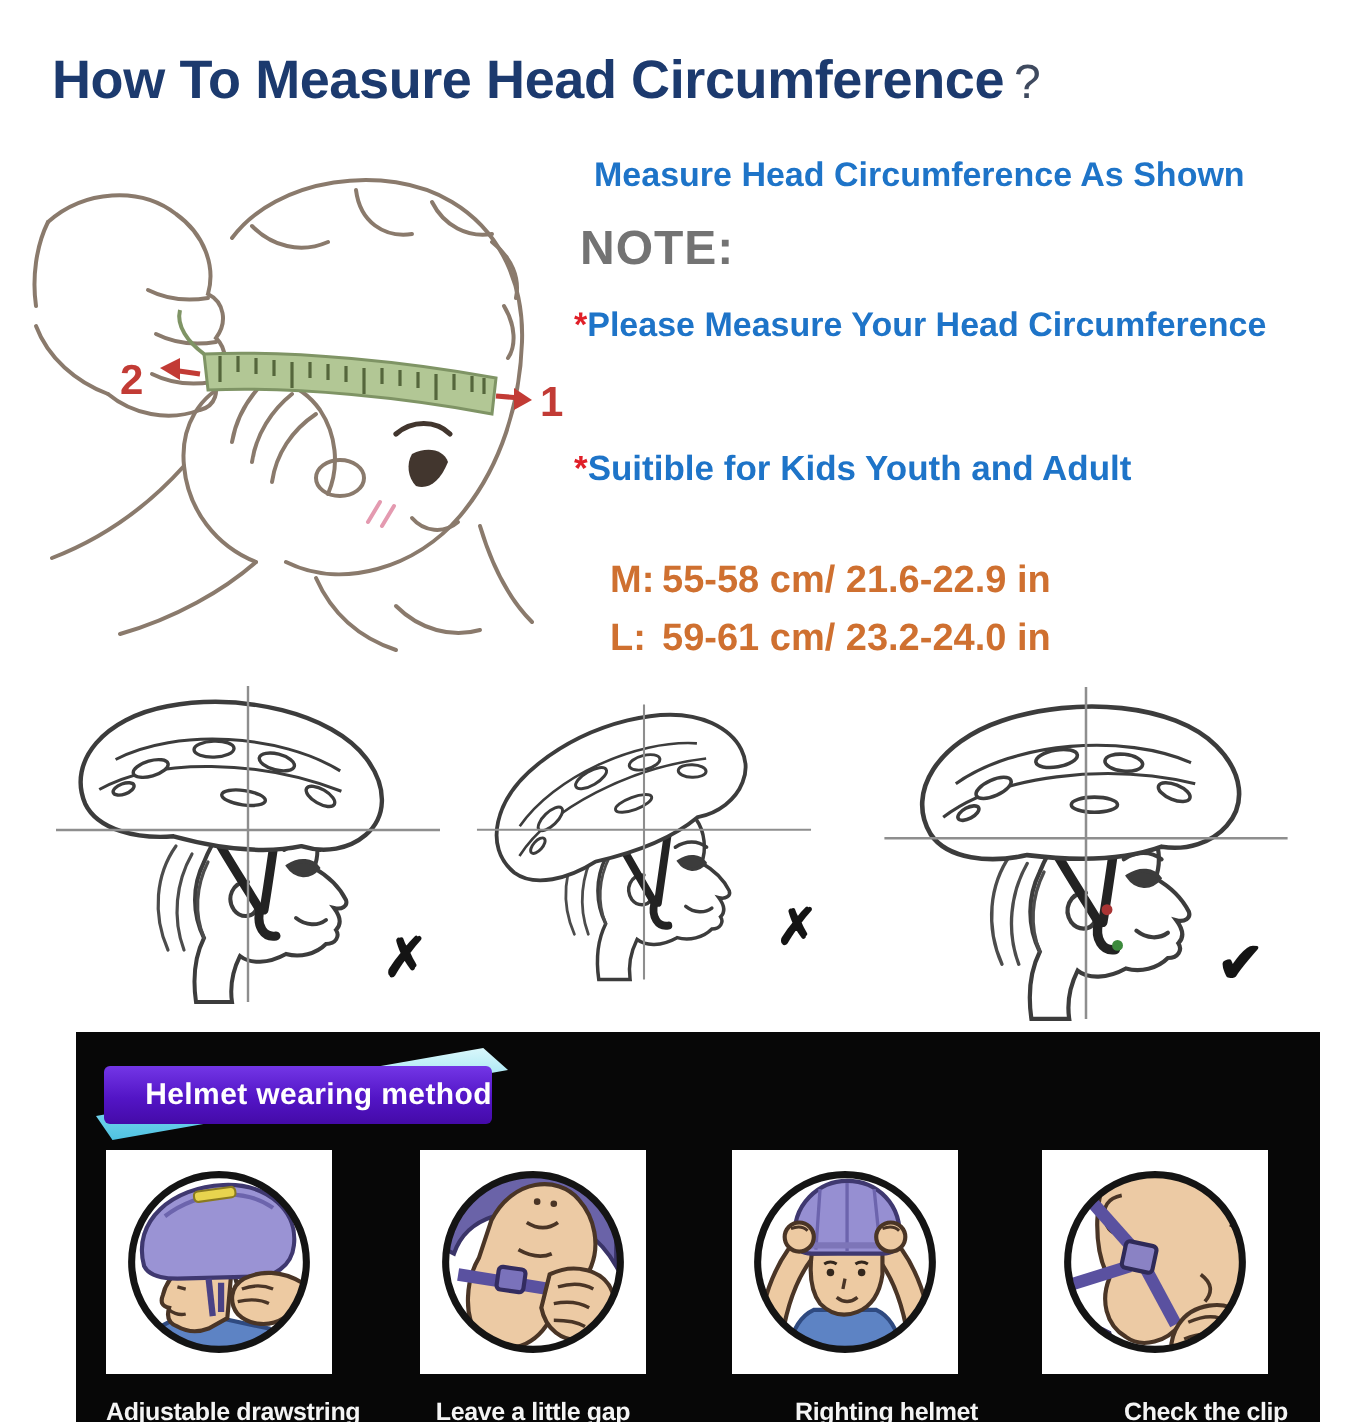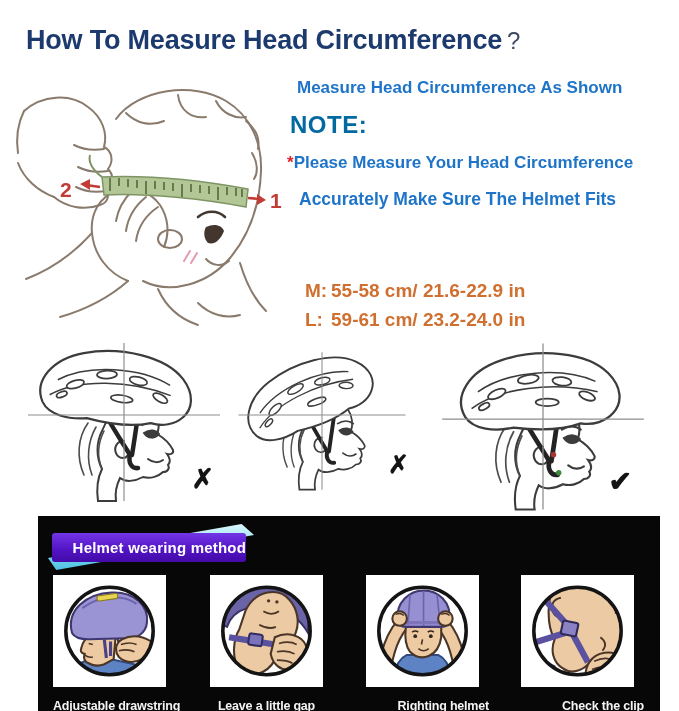--- a/index.html
+++ b/index.html
@@ -6,21 +6,21 @@
   .canvas{position:relative;width:679px;height:711px;background:#fff;overflow:hidden;
           font-family:"Liberation Sans", sans-serif;margin-top:23px;}
   
   .title{position:absolute;left:26px;top:2px;font-size:27px;font-weight:bold;
          color:#1c3a6e;letter-spacing:-0.2px;white-space:nowrap;}
   .title .qmark{font-weight:400;color:#3f4a5f;font-size:24px;margin-left:5px;}
   
   .info{position:absolute;left:285px;top:48px;width:394px;height:270px;}
   .info .line{position:absolute;white-space:nowrap;}
   .caption{left:12px;top:7px;font-size:17px;font-weight:bold;color:#1e74c8;}
-  .note{left:5px;top:40px;font-size:24px;font-weight:bold;color:#0369a1;letter-spacing:0.5px;}
+  .note{left:5px;top:40px;font-size:24px;font-weight:bold;color:#737373;letter-spacing:0.5px;}
   .point{left:2px;top:82px;font-size:17px;font-weight:bold;color:#1e74c8;}
   .point2{left:14px;top:118px;font-size:17.5px;font-weight:bold;color:#1e74c8;white-space:pre;}
   .point3{left:2px;top:153px;font-size:17.5px;font-weight:bold;color:#1e74c8;}
   .star{color:#e01f28;}
   .size{font-size:19px;font-weight:bold;color:#cf7030;}
   .size .sz-label{display:inline-block;width:26px;}
   .size-s{left:20px;top:180px;}
   .size-m{left:20px;top:209px;}
   .size-l{left:20px;top:238px;}
   
@@ -137,21 +137,21 @@
         <polygon points="258,133 249,127 249,138" fill="#c23b35"></polygon>
         <text x="262" y="141" font-size="21" font-weight="bold" fill="#c23b35">1</text>
       </g>
     </svg>
   </div>
 
   <div class="info">
     <div class="line caption">Measure Head Circumference As Shown</div>
     <div class="line note">NOTE:</div>
     <div class="line point"><span class="star">*</span><span>Please Measure Your Head Circumference</span></div>
-    <div class="line point2">Accurately  Make Sure The Helmet Fits</div>
+    <div class="line point3"><span class="star">*</span><span>Suitible for Kids Youth and Adult</span></div>
     <div class="line size size-m"><span class="sz-label">M:</span><span>55-58 cm/ 21.6-22.9 in</span></div>
     <div class="line size size-l"><span class="sz-label">L:</span><span>59-61 cm/ 23.2-24.0 in</span></div>
   </div>
 
   <div class="fig fig1">
     <svg viewBox="0 0 200 170">
       <g fill="none" stroke="#3c3c3c" stroke-width="2" stroke-linecap="round">
         <path d="M 96,70 C 110,62 124,64 130,72 C 135,79 136,90 133,97 C 140,101 146,107 149,113 C 150,116 147,118 143,117 C 146,121 147,125 144,128 C 146,131 144,135 139,135 C 134,140 126,142 119,140 C 110,145 101,145 96,141 C 92,149 91,157 92,164 L 74,164 C 72,150 74,140 78,132 C 72,120 72,106 78,94 C 82,84 88,75 96,70 Z" fill="#fff"></path>
         <path d="M 118,88 C 124,84 131,84 136,88"></path>
         <path d="M 120,96 C 126,92 132,93 135,97 C 131,102 124,102 120,96 Z" fill="#3c3c3c"></path>

